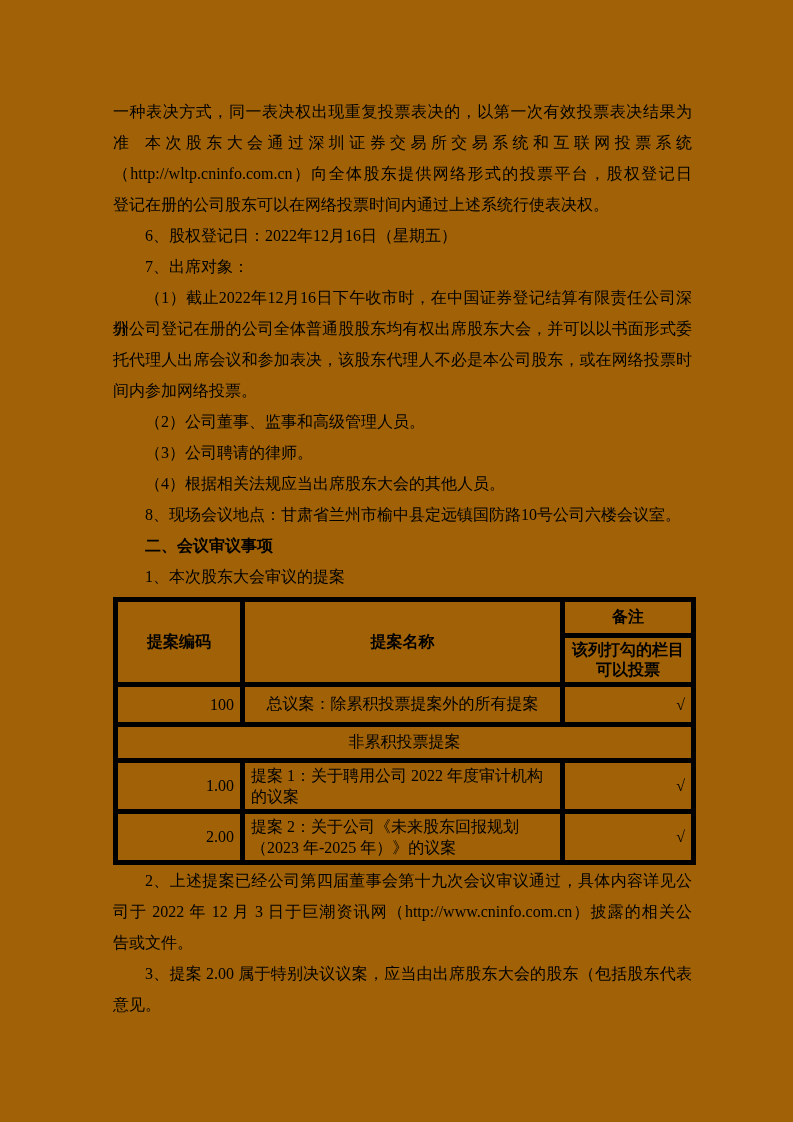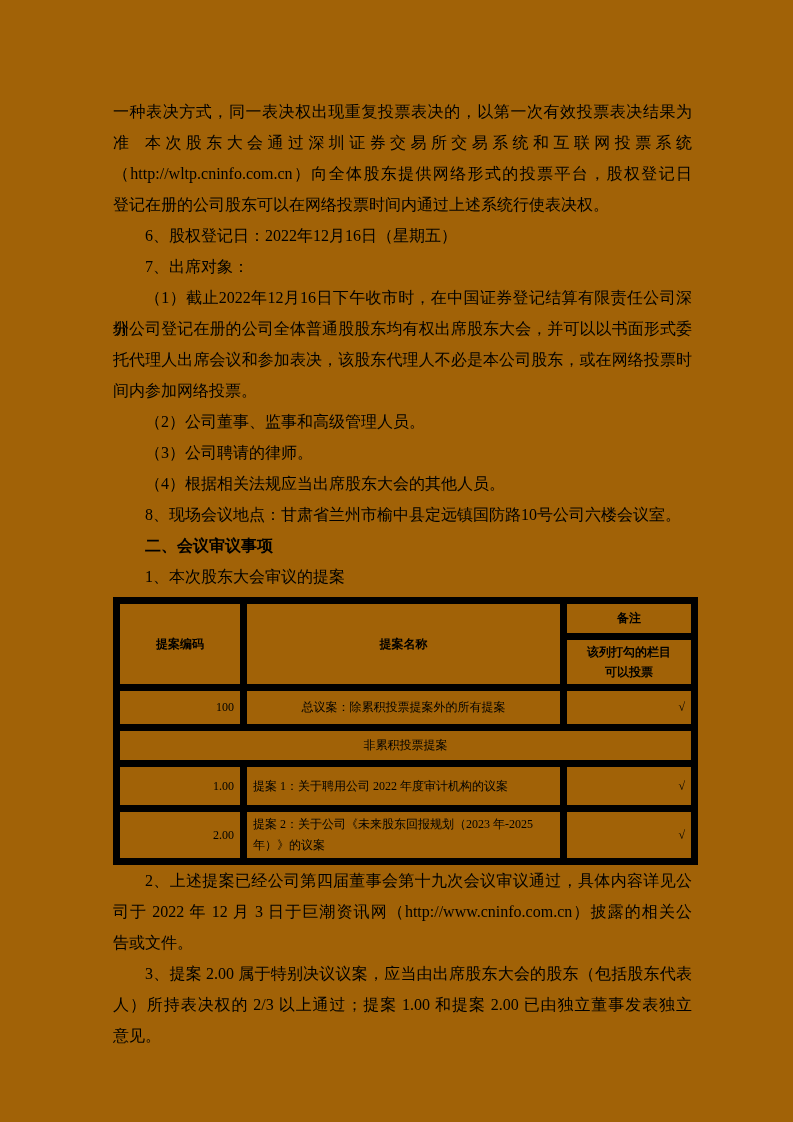--- a/index.html
+++ b/index.html
@@ -35,22 +35,22 @@
   .indent { text-indent: 32px; }
   .bold { font-weight: bold; }
 
   table.proposals {
     border-collapse: collapse;
     table-layout: fixed;
     width: 578px;
     margin-top: 5px;
   }
   table.proposals th, table.proposals td {
-    border: 7px solid #000000;
-    font-size: 12px;
+    border: 5px solid #000000;
+    font-size: 16px;
     vertical-align: middle;
     padding: 2px 6px;
     overflow: hidden;
   }
   table.proposals th {
     font-weight: bold;
     text-align: center;
   }
   th.remark-note {
     font-size: 15px;
@@ -130,18 +130,17 @@
           <td class="remark-cell">√</td>
         </tr>
       </tbody>
     </table>
 
     <div class="post-table">
       <p class="ln full indent">2、上述提案已经公司第四届董事会第十九次会议审议通过，具体内容详见公</p>
       <p class="ln full">司于 2022 年 12 月 3 日于巨潮资讯网（http://www.cninfo.com.cn）披露的相关公</p>
       <p class="ln">告或文件。</p>
       <p class="ln full indent">3、提案 2.00 属于特别决议议案，应当由出席股东大会的股东（包括股东代表</p>
-      <p class="ln full">人）所持表决权的 2/3 以上通过；提案 1.00 和提案 2.00 已由独立董事发表独立</p>
       <p class="ln">意见。</p>
     </div>
 
   </div>
 </div>
 
 </body></html>

